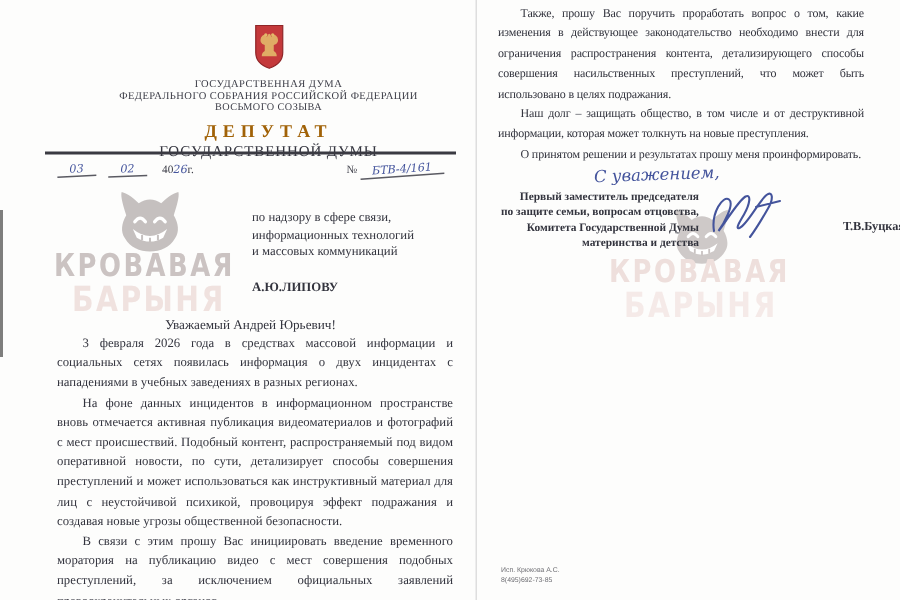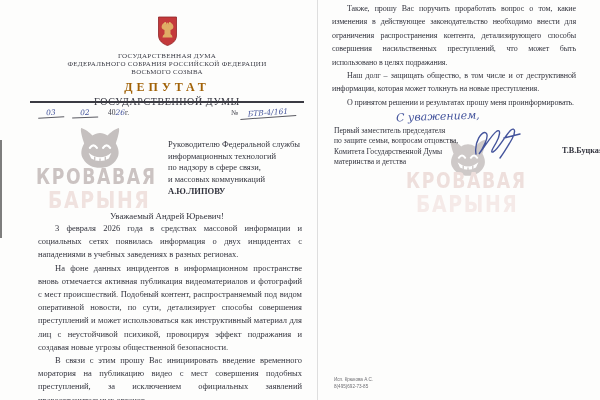--- a/index.html
+++ b/index.html
@@ -9,21 +9,21 @@
     font-family:"Liberation Serif", serif;
     color:#33343e;
   }
   .page{position:absolute;top:0;height:396px;}
   #page-left{left:28px;width:278px;}
   #page-right{left:332px;width:244px;}
   .divider{position:absolute;left:317px;top:0;width:1px;height:400px;background:#dedede;}
   .edge-strip{position:absolute;left:0;top:140px;width:2px;height:98px;background:#474747;opacity:.7;}
 
   
-  .letterhead{position:absolute;top:16px;left:0;width:100%;text-align:center;z-index:2;}
+  .letterhead{position:absolute;top:16px;left:12px;width:100%;text-align:center;z-index:2;}
   .emblem{display:block;margin:0 auto 6px auto;width:21px;height:30px;}
   .org{font-size:7px;line-height:8px;color:#3c3d47;letter-spacing:.3px;}
   .org3{font-size:6.8px;}
   .dep-title{margin-top:4px;font-size:12px;font-weight:bold;letter-spacing:4px;color:#a16207;}
   .dep-sub{font-size:10px;letter-spacing:.6px;color:#34353f;margin-top:1px;}
   .rule{position:absolute;top:101px;left:2px;width:274px;height:1.5px;background:#3a3a42;z-index:2;}
 
   
   .dateline{position:absolute;top:108px;left:0;width:100%;height:16px;font-size:7.5px;z-index:2;}
   .hand{font-style:italic;color:#44549c;font-family:"DejaVu Serif", serif;}
@@ -43,21 +43,21 @@
   .addressee{position:absolute;left:140px;top:139px;font-size:8.5px;line-height:11.6px;z-index:2;}
   .addr-name{position:absolute;left:140px;top:186px;font-size:8.5px;font-weight:bold;z-index:2;}
   .salutation{position:absolute;left:0;top:211px;width:100%;text-align:center;font-weight:normal;font-size:8.8px;z-index:2;}
   .body-l{position:absolute;left:10px;top:222px;width:264px;font-size:8.5px;line-height:13.2px;text-align:justify;z-index:2;}
   .body-l p{margin:0;text-indent:17px;}
 
   .body-r{position:absolute;left:0;top:2px;width:244px;font-size:8px;line-height:13.4px;text-align:justify;z-index:2;letter-spacing:-0.1px;}
   .body-r p{margin:0;text-indent:15px;}
 
   .closing{position:absolute;left:64px;top:110px;font-size:11px;z-index:3;transform:rotate(-2deg);}
-  .sig-block{position:absolute;left:2px;top:126px;font-size:7.6px;font-weight:normal;line-height:10.4px;z-index:3;}
+  .sig-block{position:absolute;left:2px;top:126px;font-size:7.6px;font-weight:bold;line-height:10.4px;z-index:3;text-align:right;}
   .flourish{position:absolute;left:138px;top:124px;z-index:3;}
   .signer-name{position:absolute;left:206px;top:146px;font-size:8.2px;font-weight:bold;z-index:3;margin-left:24px;}
 
   .footer{position:absolute;left:2px;top:376px;font-size:4.6px;line-height:7px;color:#6f6f74;z-index:2;font-family:"Liberation Sans", sans-serif;}
 </style>
 </head>
 <body>
 
 <div class="divider"></div>
 <div class="edge-strip"></div>
@@ -93,23 +93,22 @@
       <path d="M27,50 Q35,39 43,50" stroke="#ffffff" stroke-width="5" fill="none" stroke-linecap="round"></path>
       <path d="M57,50 Q65,39 73,50" stroke="#ffffff" stroke-width="5" fill="none" stroke-linecap="round"></path>
       <path d="M24,61 Q50,82 76,61 L70,74 Q50,86 30,74 Z" fill="#ffffff"></path>
       <path d="M38,70 L38,78 M50,74 L50,82 M62,70 L62,78" stroke="#c5c0bf" stroke-width="3"></path>
     </svg>
   </div>
   <div class="wm wm-line" style="left:8px;top:167px;font-size:21px;color:#cbc3c2;">КРОВАВАЯ</div>
   <div class="wm wm-line" style="left:20px;top:189px;font-size:23px;color:#f0e2df;">БАРЫНЯ</div>
 
   <div class="addressee">
-    <div>Руководителю Федеральной службы</div>
+    <div>по надзору в сфере связи,</div>
     <div>информационных технологий</div>
-    <div>по надзору в сфере связи,</div>
     <div>и массовых коммуникаций</div>
   </div>
   <div class="addr-name">А.Ю.ЛИПОВУ</div>
 
   <div class="salutation">Уважаемый Андрей Юрьевич!</div>
 
   <div class="body-l">
     <p>3 февраля 2026 года в средствах массовой информации и социальных сетях появилась информация о двух инцидентах с нападениями в учебных заведениях в разных регионах.</p>
     <p>На фоне данных инцидентов в информационном пространстве вновь отмечается активная публикация видеоматериалов и фотографий с мест происшествий. Подобный контент, распространяемый под видом оперативной новости, по сути, детализирует способы совершения преступлений и может использоваться как инструктивный материал для лиц с неустойчивой психикой, провоцируя эффект подражания и создавая новые угрозы общественной безопасности.</p>
     <p>В связи с этим прошу Вас инициировать введение временного моратория на публикацию видео с мест совершения подобных преступлений, за исключением официальных заявлений правоохранительных органов.</p>

